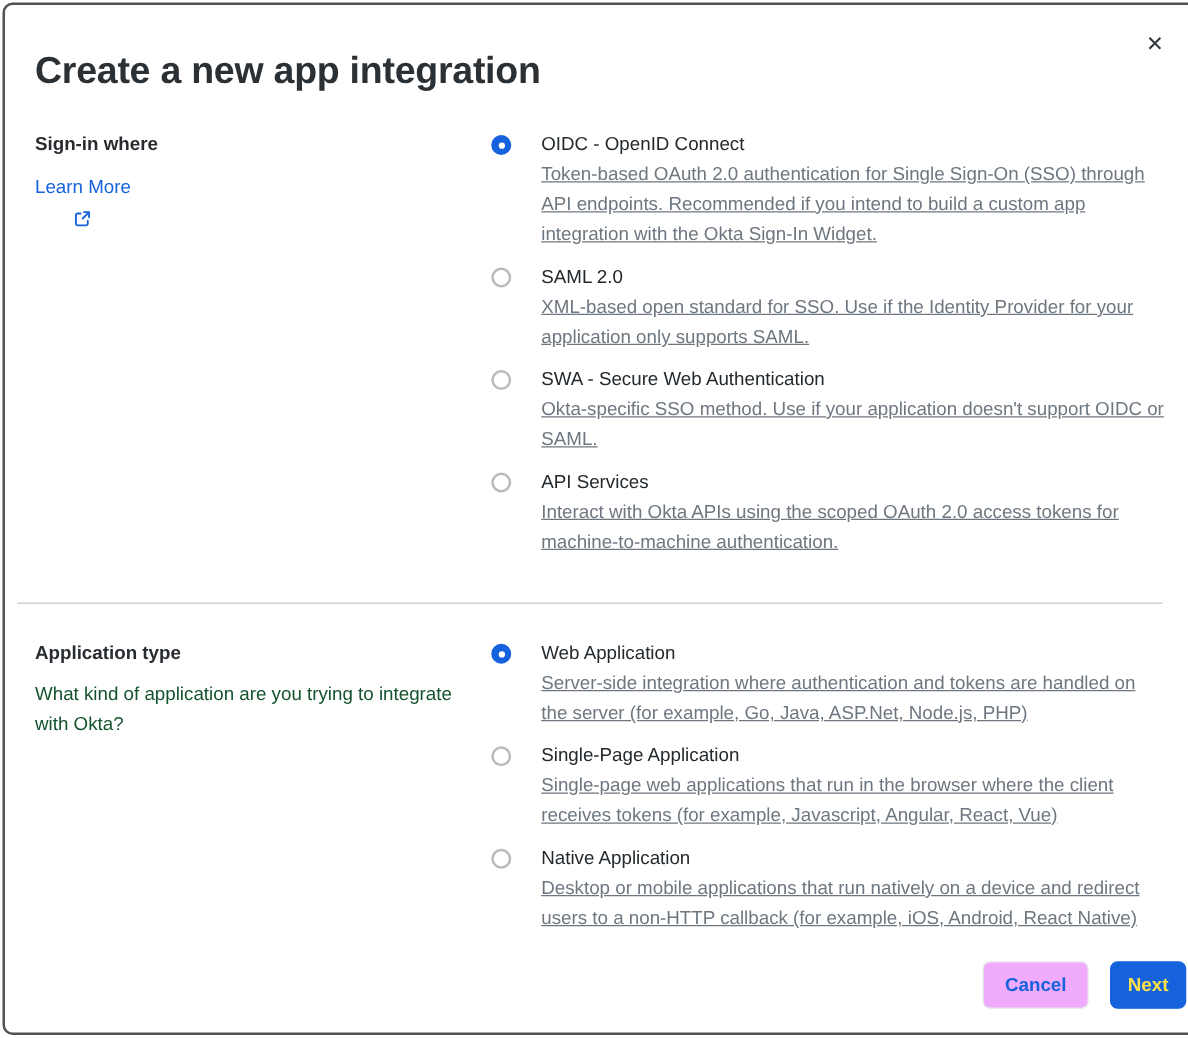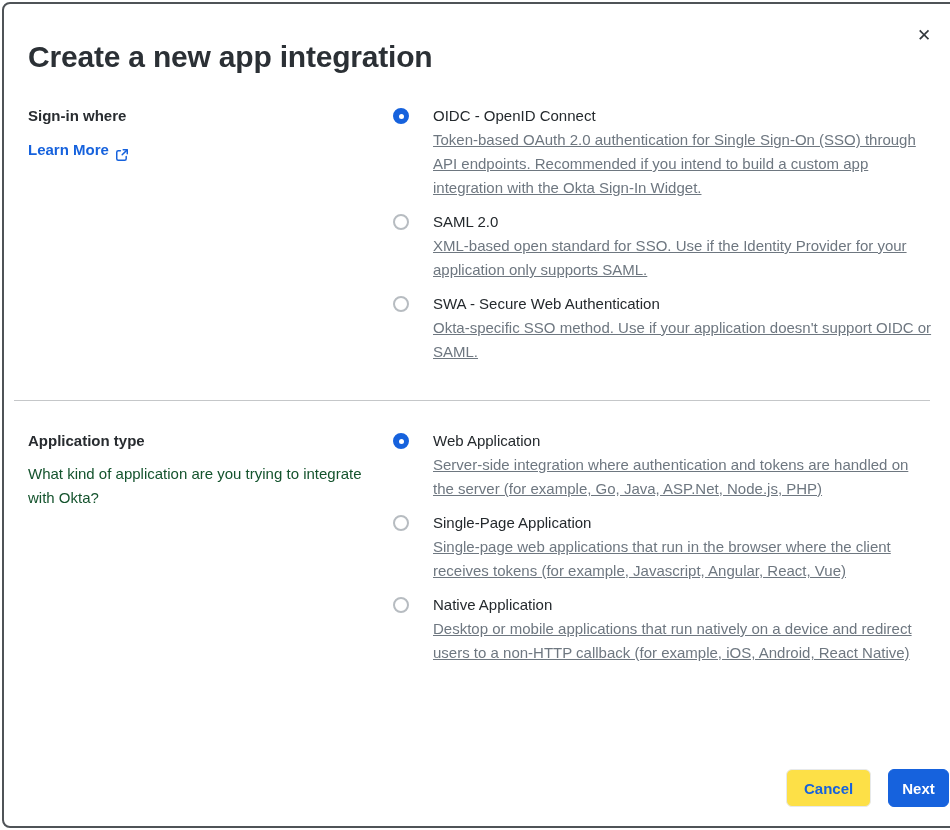--- a/index.html
+++ b/index.html
@@ -49,29 +49,30 @@
     flex-shrink: 0;
   }
   .section-label {
     font-size: 15px;
     font-weight: 700;
     color: #282c30;
     line-height: 24px;
   }
   .learn-more {
     display: inline-flex;
-    align-items: flex-end;
+    align-items: center;
     gap: 6px;
     margin-top: 10px;
     font-size: 15px;
-    font-weight: 700;
+    font-weight: 400;
     color: #1662dd;
     text-decoration: none;
     cursor: pointer;
     line-height: 24px;
+    flex-direction: column;
   }
   .learn-more svg { display: block; }
   .section-paragraph {
     margin-top: 9px;
     font-size: 15px;
     line-height: 24px;
     color: #14532d;
   }
   .section-paragraph + .section-paragraph { margin-top: 21px; }
   .section-right {
@@ -139,29 +140,29 @@
   .btn {
     height: 38px;
     border-radius: 6px;
     font-size: 15px;
     font-weight: 700;
     font-family: "Liberation Sans", sans-serif;
     cursor: pointer;
   }
   .btn-cancel {
     padding: 0 17px;
-    background: #fde047;
+    background: #f0abfc;
     border: 1px solid #e7e9ea;
     color: #1662dd;
   }
   .btn-next {
     padding: 0 13px;
     background: #1662dd;
     border: 1px solid #1662dd;
-    color: #ffffff;
+    color: #fde047;
   }
 </style>
 </head>
 <body>
 
 <div class="dialog">
 
   <button class="close-btn">✕</button>
 
   <h1 class="dialog-title">Create a new app integration</h1>
@@ -195,20 +196,27 @@
       <span class="option-desc">XML-based open standard for SSO. Use if the Identity Provider for your application only supports SAML.</span>
     </span>
   </label>
         <label class="option">
     <span class="radio"></span>
     <span class="option-text">
       <span class="option-label">SWA - Secure Web Authentication</span>
       <span class="option-desc">Okta-specific SSO method. Use if your application doesn't support OIDC or SAML.</span>
     </span>
   </label>
+        <label class="option">
+    <span class="radio"></span>
+    <span class="option-text">
+      <span class="option-label">API Services</span>
+      <span class="option-desc">Interact with Okta APIs using the scoped OAuth 2.0 access tokens for machine-to-machine authentication.</span>
+    </span>
+  </label>
       </div>
   </div>
 
   <hr class="divider">
 
   <div class="section" style="margin-top:28px;">
     <div class="section-left">
       <div class="section-label">Application type</div>
       <p class="section-paragraph">What kind of application are you trying to integrate with Okta?</p>
     </div>

